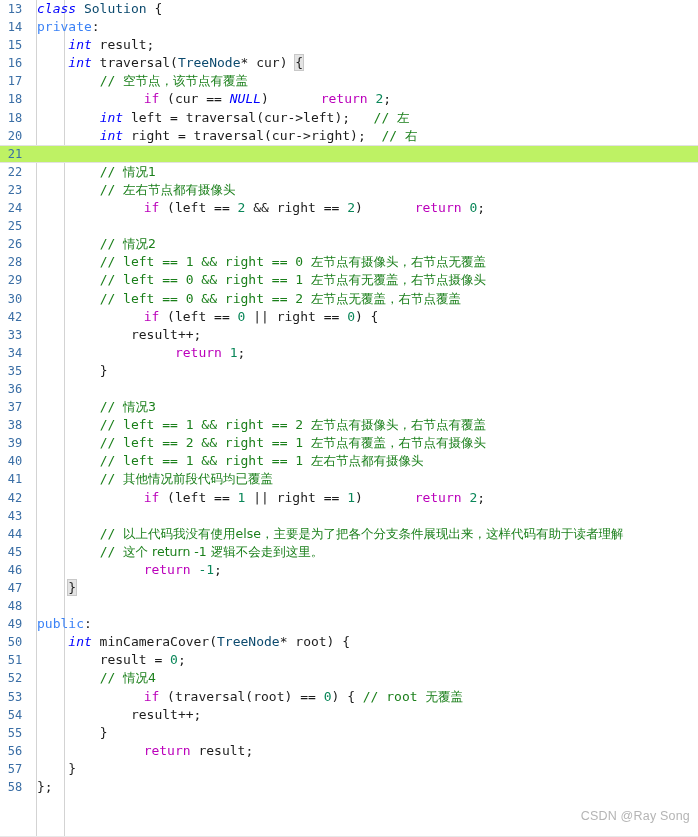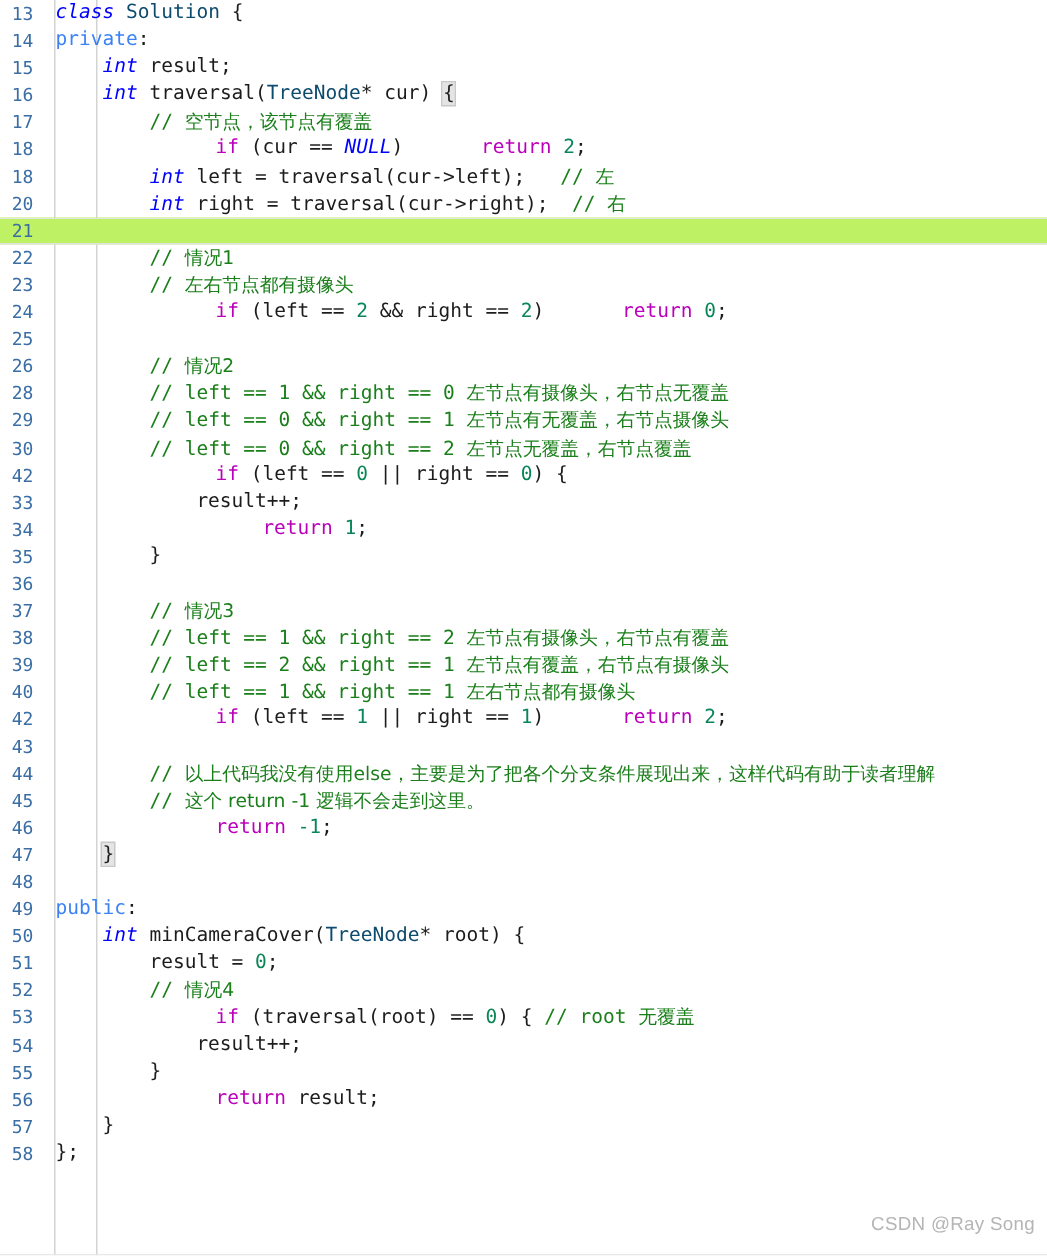--- a/index.html
+++ b/index.html
@@ -142,20 +142,21 @@
       <div class="line"><span class="gutter">30</span><span class="content"><span class="t-punc">        </span><span class="t-cmt">// left == 0 &amp;&amp; right == 2 </span><span class="t-cmt-cn">左节点无覆盖，右节点覆盖</span></span></div>
       <div class="line"><span class="gutter">42</span><span class="content"><span class="t-punc">        </span><span class="t-ctl">if</span><span class="t-id"> (left == </span><span class="t-num">0</span><span class="t-id"> || right == </span><span class="t-num">0</span><span class="t-id">) {</span></span></div>
       <div class="line"><span class="gutter">33</span><span class="content"><span class="t-punc">            </span><span class="t-id">result++;</span></span></div>
       <div class="line"><span class="gutter">34</span><span class="content"><span class="t-punc">            </span><span class="t-ctl">return</span><span class="t-id"> </span><span class="t-num">1</span><span class="t-id">;</span></span></div>
       <div class="line"><span class="gutter">35</span><span class="content"><span class="t-punc">        </span><span class="t-id">}</span></span></div>
       <div class="line"><span class="gutter">36</span><span class="content"></span></div>
       <div class="line"><span class="gutter">37</span><span class="content"><span class="t-punc">        </span><span class="t-cmt">// </span><span class="t-cmt-cn">情况3</span></span></div>
       <div class="line"><span class="gutter">38</span><span class="content"><span class="t-punc">        </span><span class="t-cmt">// left == 1 &amp;&amp; right == 2 </span><span class="t-cmt-cn">左节点有摄像头，右节点有覆盖</span></span></div>
       <div class="line"><span class="gutter">39</span><span class="content"><span class="t-punc">        </span><span class="t-cmt">// left == 2 &amp;&amp; right == 1 </span><span class="t-cmt-cn">左节点有覆盖，右节点有摄像头</span></span></div>
       <div class="line"><span class="gutter">40</span><span class="content"><span class="t-punc">        </span><span class="t-cmt">// left == 1 &amp;&amp; right == 1 </span><span class="t-cmt-cn">左右节点都有摄像头</span></span></div>
+      <div class="line"><span class="gutter">41</span><span class="content"><span class="t-punc">        </span><span class="t-cmt">// </span><span class="t-cmt-cn">其他情况前段代码均已覆盖</span></span></div>
       <div class="line"><span class="gutter">42</span><span class="content"><span class="t-punc">        </span><span class="t-ctl">if</span><span class="t-id"> (left == </span><span class="t-num">1</span><span class="t-id"> || right == </span><span class="t-num">1</span><span class="t-id">) </span><span class="t-ctl">return</span><span class="t-id"> </span><span class="t-num">2</span><span class="t-id">;</span></span></div>
       <div class="line"><span class="gutter">43</span><span class="content"></span></div>
       <div class="line"><span class="gutter">44</span><span class="content"><span class="t-punc">        </span><span class="t-cmt">// </span><span class="t-cmt-cn">以上代码我没有使用else，主要是为了把各个分支条件展现出来，这样代码有助于读者理解</span></span></div>
       <div class="line"><span class="gutter">45</span><span class="content"><span class="t-punc">        </span><span class="t-cmt">// </span><span class="t-cmt-cn">这个 return -1 逻辑不会走到这里。</span></span></div>
       <div class="line"><span class="gutter">46</span><span class="content"><span class="t-punc">        </span><span class="t-ctl">return</span><span class="t-id"> </span><span class="t-num">-1</span><span class="t-id">;</span></span></div>
       <div class="line"><span class="gutter">47</span><span class="content"><span class="t-punc">    </span><span class="t-punc brace-box">}</span></span></div>
       <div class="line"><span class="gutter">48</span><span class="content"></span></div>
       <div class="line"><span class="gutter">49</span><span class="content"><span class="t-acc">public</span><span class="t-punc">:</span></span></div>
       <div class="line"><span class="gutter">50</span><span class="content"><span class="t-punc">    </span><span class="t-kw">int</span><span class="t-id"> minCameraCover(</span><span class="t-cls">TreeNode</span><span class="t-id">* root) {</span></span></div>
       <div class="line"><span class="gutter">51</span><span class="content"><span class="t-punc">        </span><span class="t-id">result = </span><span class="t-num">0</span><span class="t-id">;</span></span></div>

